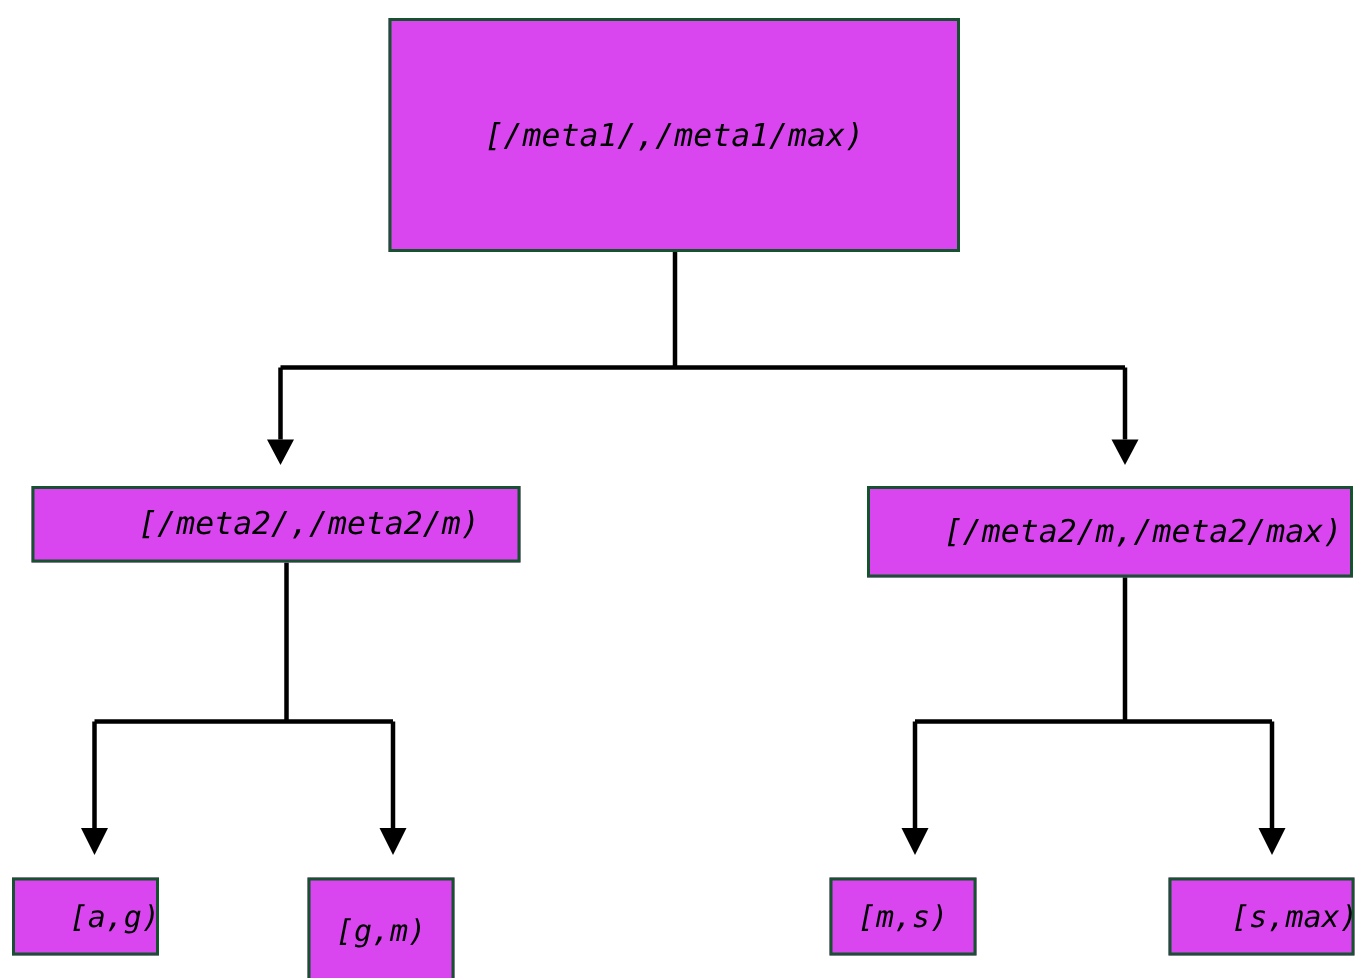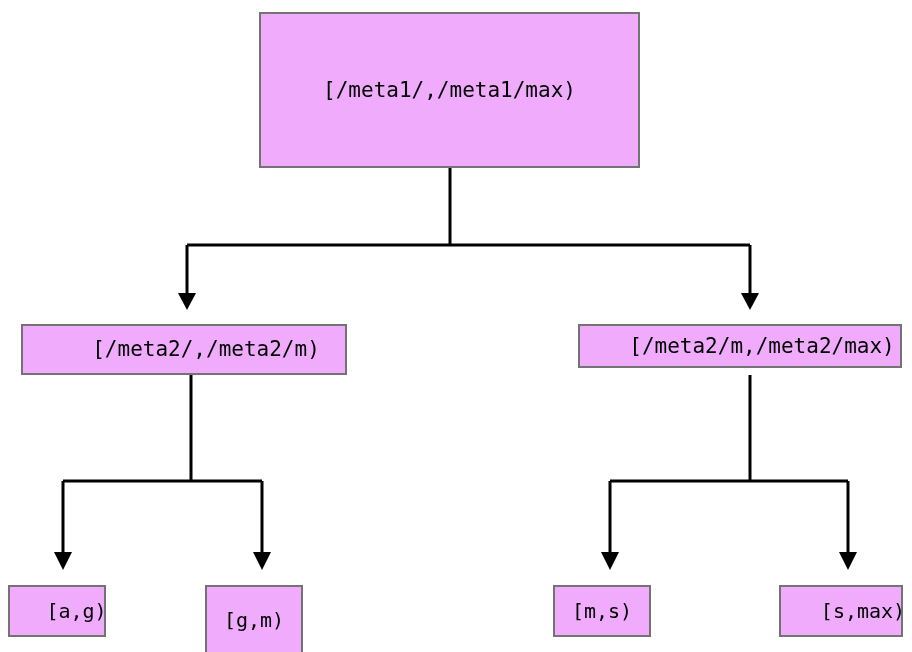--- a/index.html
+++ b/index.html
@@ -20,28 +20,29 @@
     position: absolute;
     left: 0;
     top: 0;
     width: 912px;
     height: 652px;
     pointer-events: none;
   }
   .node-box {
     position: absolute;
     box-sizing: border-box;
-    background: #f0abfc;
-    border: 2px solid #737373;
+    background: #d946ef;
+    border: 2px solid #14532d;
     display: flex;
     align-items: center;
     justify-content: center;
     color: #000000;
     white-space: pre;
     letter-spacing: 0px;
+    font-style: italic;
   }
   .node-label {
     display: block;
     line-height: 1;
     color: #000000;
   }
   .level-root .node-label { font-size: 21px; }
   .level-mid  .node-label { font-size: 21px; margin-left: 44px; }
   .level-leaf .node-label { font-size: 20px; }
 </style>
@@ -85,21 +86,21 @@
   </svg>
 
   <div class="node-box level-root" style="left:259px; top:12px; width:381px; height:156px;">
     <span class="node-label">[/meta1/,/meta1/max)</span>
   </div>
 
   <div class="node-box level-mid" style="left:21px; top:324px; width:326px; height:51px;">
     <span class="node-label">[/meta2/,/meta2/m)</span>
   </div>
 
-  <div class="node-box level-mid" style="left:578px; top:324px; width:324px; height:44px;">
+  <div class="node-box level-mid" style="left:578px; top:324px; width:324px; height:61px;">
     <span class="node-label">[/meta2/m,/meta2/max)</span>
   </div>
 
   <div class="node-box level-leaf" style="left:8px; top:585px; width:98px; height:52px;padding-left:39px;">
     <span class="node-label">[a,g)</span>
   </div>
 
   <div class="node-box level-leaf" style="left:205px; top:585px; width:98px; height:70px;">
     <span class="node-label">[g,m)</span>
   </div>

